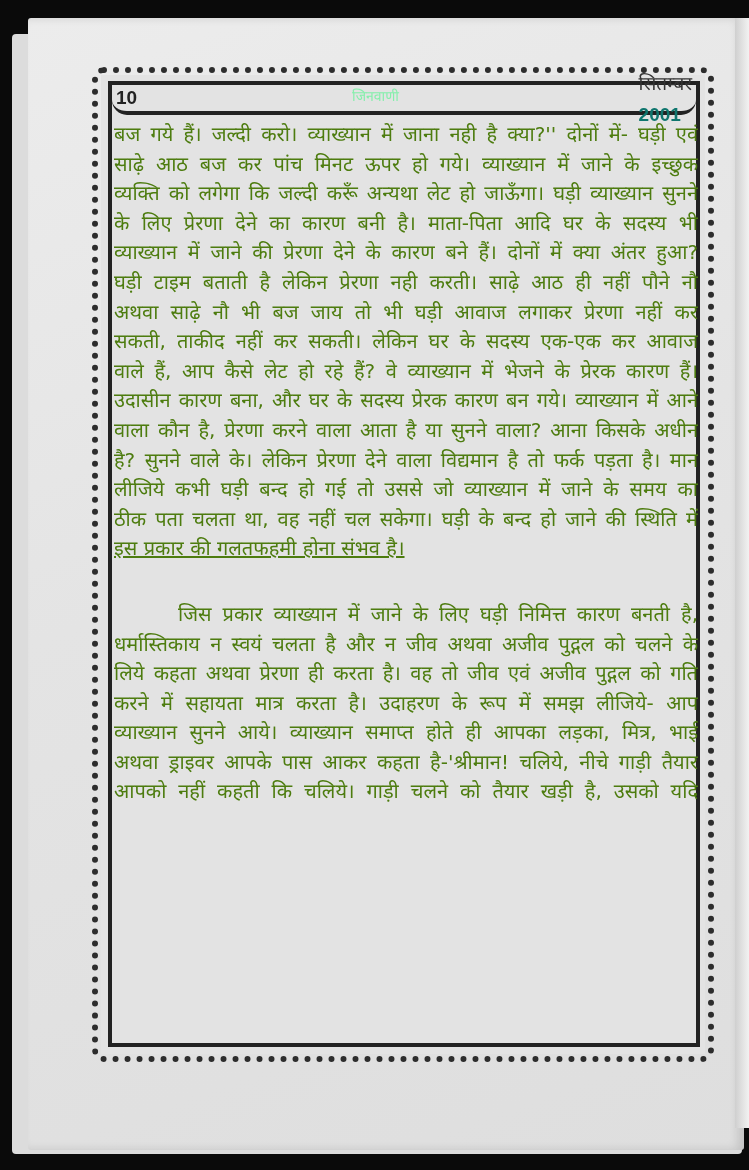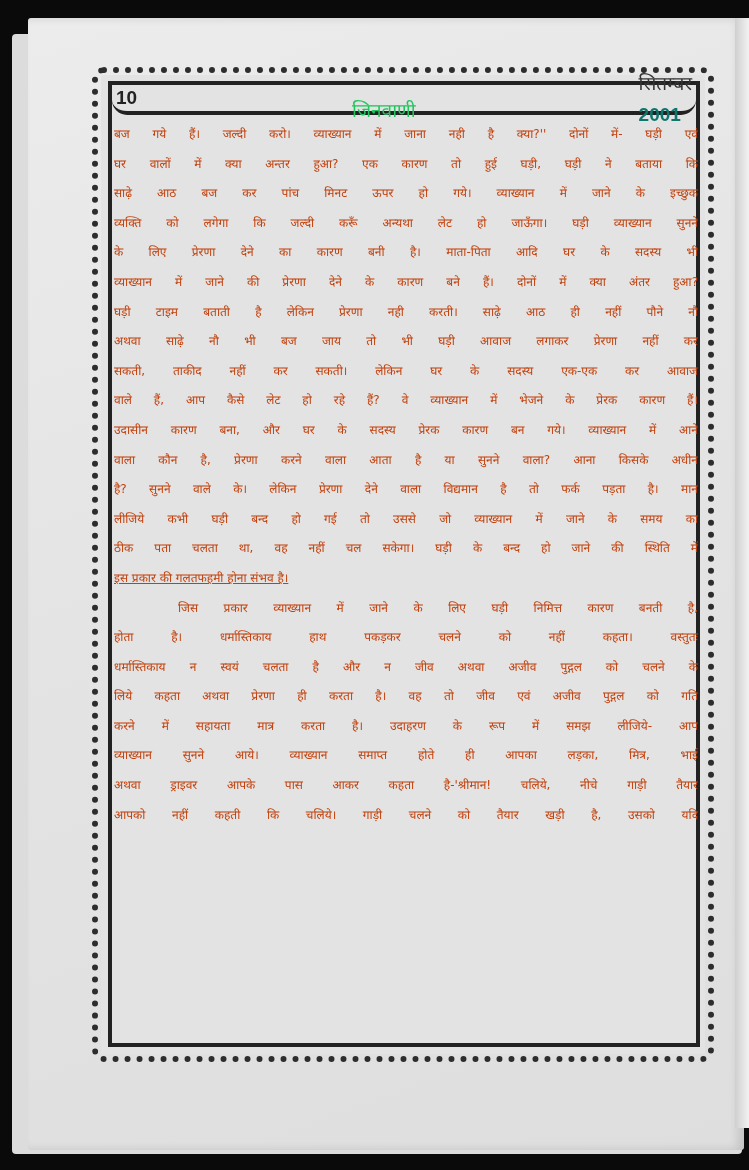--- a/index.html
+++ b/index.html
@@ -33,33 +33,33 @@
     position:absolute; left:108px; top:81px; width:592px; height:966px;
     border:4px solid #222; box-sizing:border-box;
   }
   .header {
     position:absolute; left:112px; top:85px; width:584px; height:30px;
     border-bottom:4px solid #222;
     display:flex; align-items:center; justify-content:space-between;
     padding:0 4px; box-sizing:border-box;border-radius:15px;
   }
   .page-num { font-family:"Liberation Sans", sans-serif; font-weight:bold; font-size:19px; color:#222; }
-  .mag-title { font-size:19px; color:#22c55e; position:absolute; left:240px; top:12px; }
+  .mag-title { font-size:14px; color:#86efac; position:absolute; left:240px; top:1px; }
   .issue { font-size:19px; color:#333; display:flex; gap:8px; align-items:baseline;flex-direction:column;}
   .issue .yr { font-family:"Liberation Sans", sans-serif; font-weight:bold; color:#0f766e; }
   .body-text {
     position:absolute; left:114px; top:120px; width:584px;
-    font-size:12px; line-height:29.6px; color:#c2410c;
+    font-size:20px; line-height:29.6px; color:#4d7c0f;
   }
   .line {
     display:block; text-align:justify; text-align-last:justify; white-space:nowrap;
     height:29.6px; overflow:hidden;
   }
   .line.last { text-align-last:left;text-decoration:underline; }
-  .line.indent { padding-left:64px; }
+  .line.indent { padding-left:64px;margin-top:36px; }
 </style>
 </head>
 <body>
 
 <div class="back-sheet"></div>
 <div class="page"></div>
 <div class="right-curl"></div>
 
 <div class="frame-scallop"></div>
 <div class="frame-inner"></div>
@@ -69,36 +69,34 @@
   <span class="page-num">10</span>
   <span class="mag-title">जिनवाणी</span>
   <span class="issue">
     <span>सितम्बर</span>
     <span class="yr">2001</span>
   </span>
 </div>
 
 <div class="body-text">
   <span class="line">बज गये हैं। जल्दी करो। व्याख्यान में जाना नही है क्या?'' दोनों में- घड़ी एवं</span>
-  <span class="line">घर वालों में क्या अन्तर हुआ? एक कारण तो हुई घड़ी, घड़ी ने बताया कि</span>
   <span class="line">साढ़े आठ बज कर पांच मिनट ऊपर हो गये। व्याख्यान में जाने के इच्छुक</span>
   <span class="line">व्यक्ति को लगेगा कि जल्दी करूँ अन्यथा लेट हो जाऊँगा। घड़ी व्याख्यान सुनने</span>
   <span class="line">के लिए प्रेरणा देने का कारण बनी है। माता-पिता आदि घर के सदस्य भी</span>
   <span class="line">व्याख्यान में जाने की प्रेरणा देने के कारण बने हैं। दोनों में क्या अंतर हुआ?</span>
   <span class="line">घड़ी टाइम बताती है लेकिन प्रेरणा नही करती। साढ़े आठ ही नहीं पौने नौ</span>
   <span class="line">अथवा साढ़े नौ भी बज जाय तो भी घड़ी आवाज लगाकर प्रेरणा नहीं कर</span>
   <span class="line">सकती, ताकीद नहीं कर सकती। लेकिन घर के सदस्य एक-एक कर आवाज</span>
   <span class="line">वाले हैं, आप कैसे लेट हो रहे हैं? वे व्याख्यान में भेजने के प्रेरक कारण हैं।</span>
   <span class="line">उदासीन कारण बना, और घर के सदस्य प्रेरक कारण बन गये। व्याख्यान में आने</span>
   <span class="line">वाला कौन है, प्रेरणा करने वाला आता है या सुनने वाला? आना किसके अधीन</span>
   <span class="line">है? सुनने वाले के। लेकिन  प्रेरणा देने वाला विद्यमान है तो फर्क पड़ता है। मान</span>
   <span class="line">लीजिये कभी घड़ी बन्द हो गई तो उससे जो व्याख्यान में जाने के समय का</span>
   <span class="line">ठीक पता चलता था, वह नहीं चल सकेगा। घड़ी के बन्द हो जाने की स्थिति में</span>
   <span class="line last">इस प्रकार की गलतफहमी होना संभव है।</span>
   <span class="line indent">जिस प्रकार व्याख्यान में जाने के लिए घड़ी निमित्त कारण बनती है,</span>
-  <span class="line">होता है। धर्मास्तिकाय हाथ पकड़कर चलने को नहीं कहता। वस्तुतः</span>
   <span class="line">धर्मास्तिकाय न स्वयं चलता है और न जीव अथवा अजीव पुद्गल को चलने के</span>
   <span class="line">लिये कहता अथवा प्रेरणा ही करता है। वह तो जीव एवं अजीव पुद्गल को गति</span>
   <span class="line">करने में सहायता मात्र करता है। उदाहरण के रूप में समझ लीजिये- आप</span>
   <span class="line">व्याख्यान सुनने आये। व्याख्यान समाप्त होते ही आपका लड़का, मित्र, भाई</span>
   <span class="line">अथवा ड्राइवर आपके पास आकर कहता है-'श्रीमान! चलिये, नीचे गाड़ी तैयार</span>
   <span class="line">आपको नहीं कहती कि चलिये। गाड़ी चलने को तैयार खड़ी है, उसको यदि</span>
 </div>
 
 </body></html>

